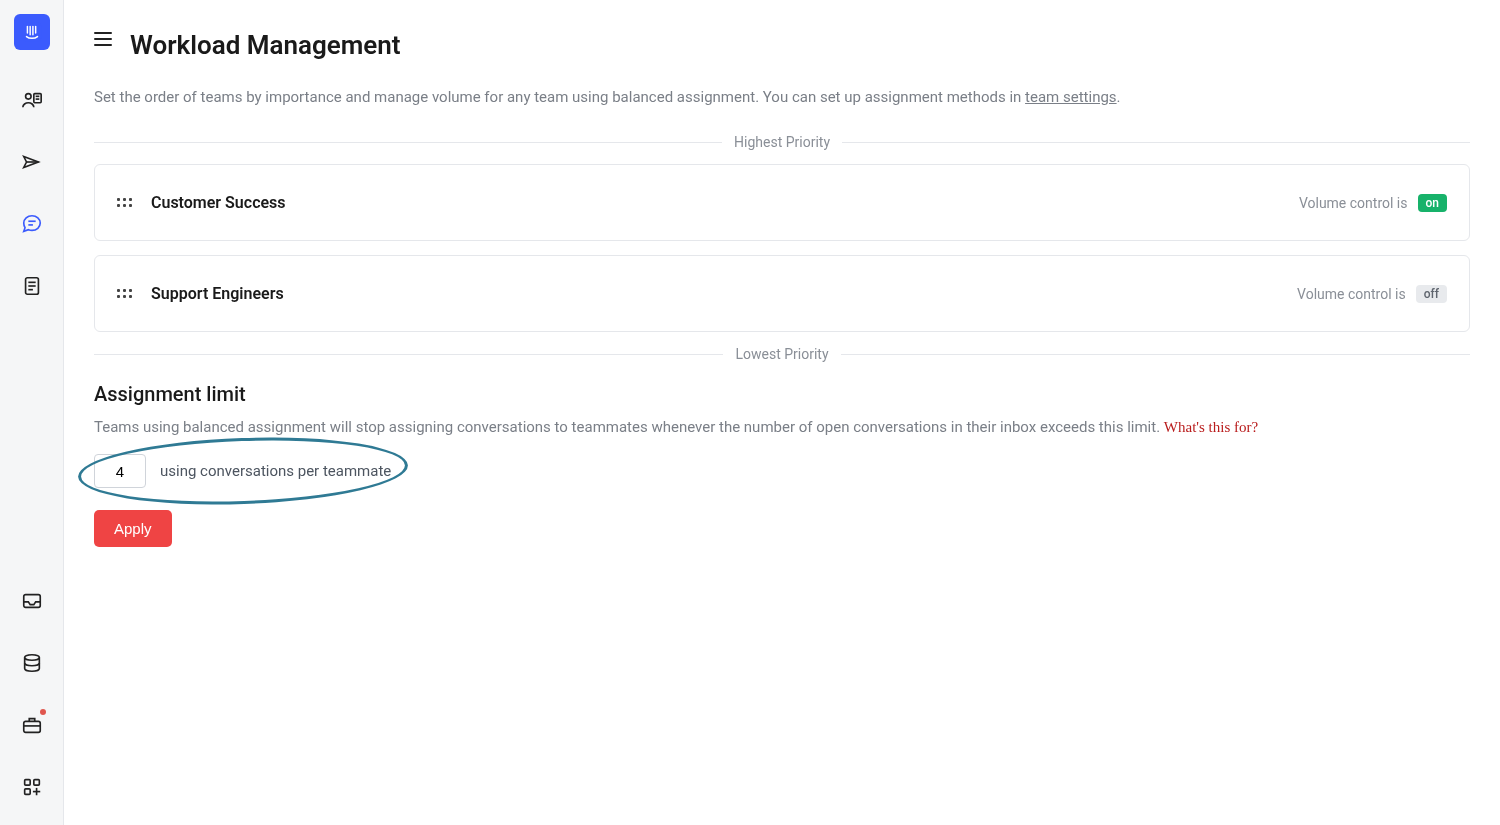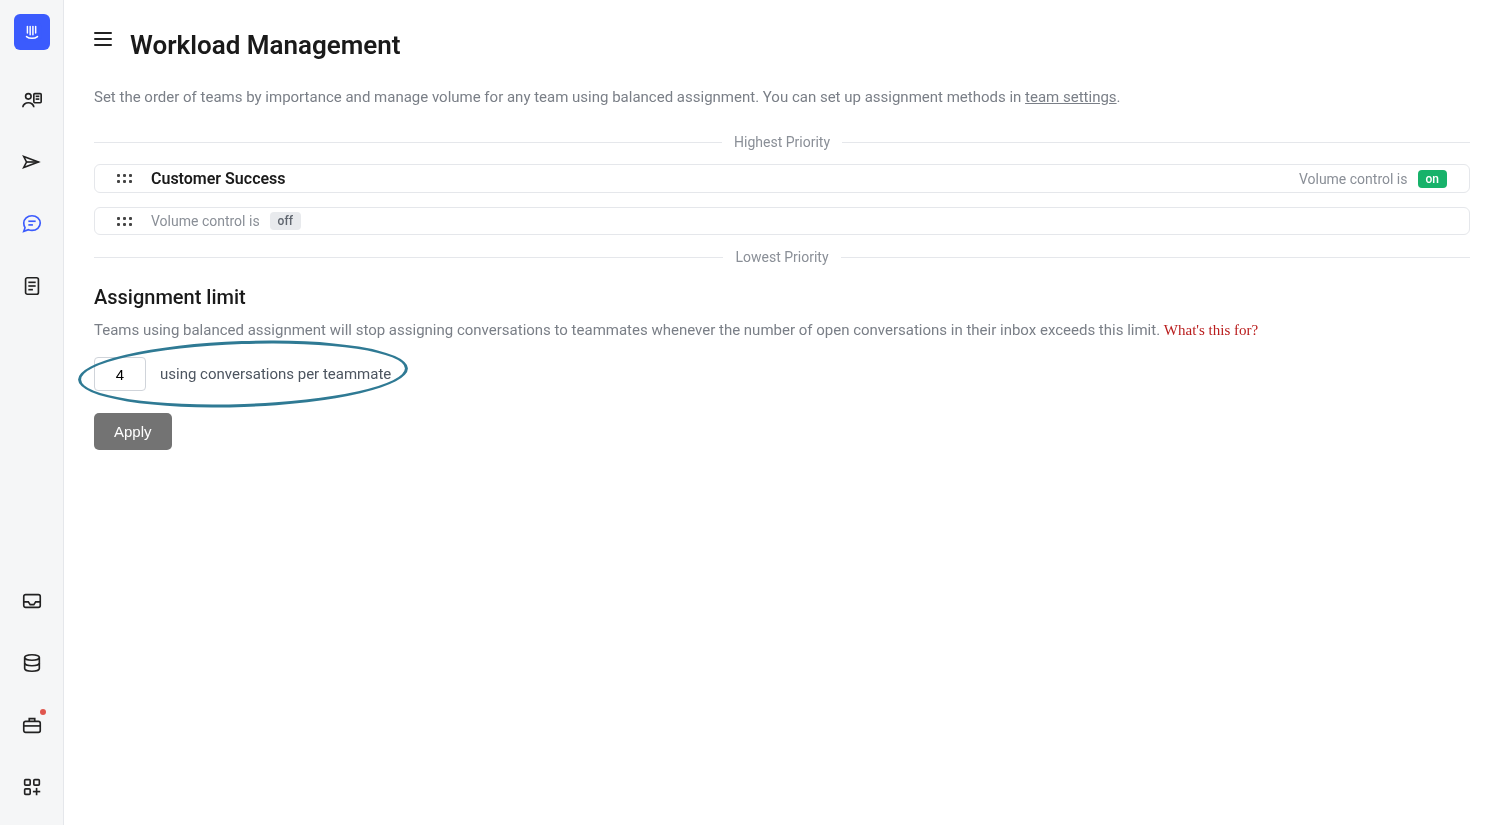--- a/index.html
+++ b/index.html
@@ -103,21 +103,21 @@
     gap: 12px;
     margin: 0 0 14px 0;
   }
   .divider-line { flex: 1; height: 1px; background: #e5e7eb; }
   .divider-label { color: #8a8f97; font-size: 14px; white-space: nowrap; }
 
   
   .team-card {
     border: 1px solid #e5e7eb;
     border-radius: 6px;
-    padding: 4px 22px;
+    padding: 28px 22px;
     display: flex;
     align-items: center;
     margin-bottom: 14px;
   }
   .drag-handle {
     width: 16px;
     display: grid;
     grid-template-columns: repeat(3, 3px);
     grid-template-rows: repeat(2, 3px);
     gap: 3px;
@@ -175,21 +175,21 @@
     top: -16px;
     width: 330px;
     height: 66px;
     border: 3px solid #2f7a94;
     border-radius: 50%;
     transform: rotate(-2deg);
     pointer-events: none;
   }
 
   .btn-apply {
-    background: #737373;
+    background: #ef4444;
     color: #fff;
     border: none;
     border-radius: 5px;
     padding: 10px 20px;
     font-size: 15px;
     cursor: pointer;
   }
 </style>
 </head>
 <body>
@@ -314,20 +314,21 @@
   
   <div class="team-card">
     <div class="drag-handle">
       <i></i>
         <i></i>
         <i></i>
         <i></i>
         <i></i>
         <i></i>
     </div>
+    <div class="team-name">Support Engineers</div>
     <span class="vc-label">Volume control is</span>
     <span class="badge badge-off">off</span>
   </div>
 
   <div class="divider-row">
     <div class="divider-line"></div>
     <span class="divider-label">Lowest Priority</span>
     <div class="divider-line"></div>
   </div>
 

